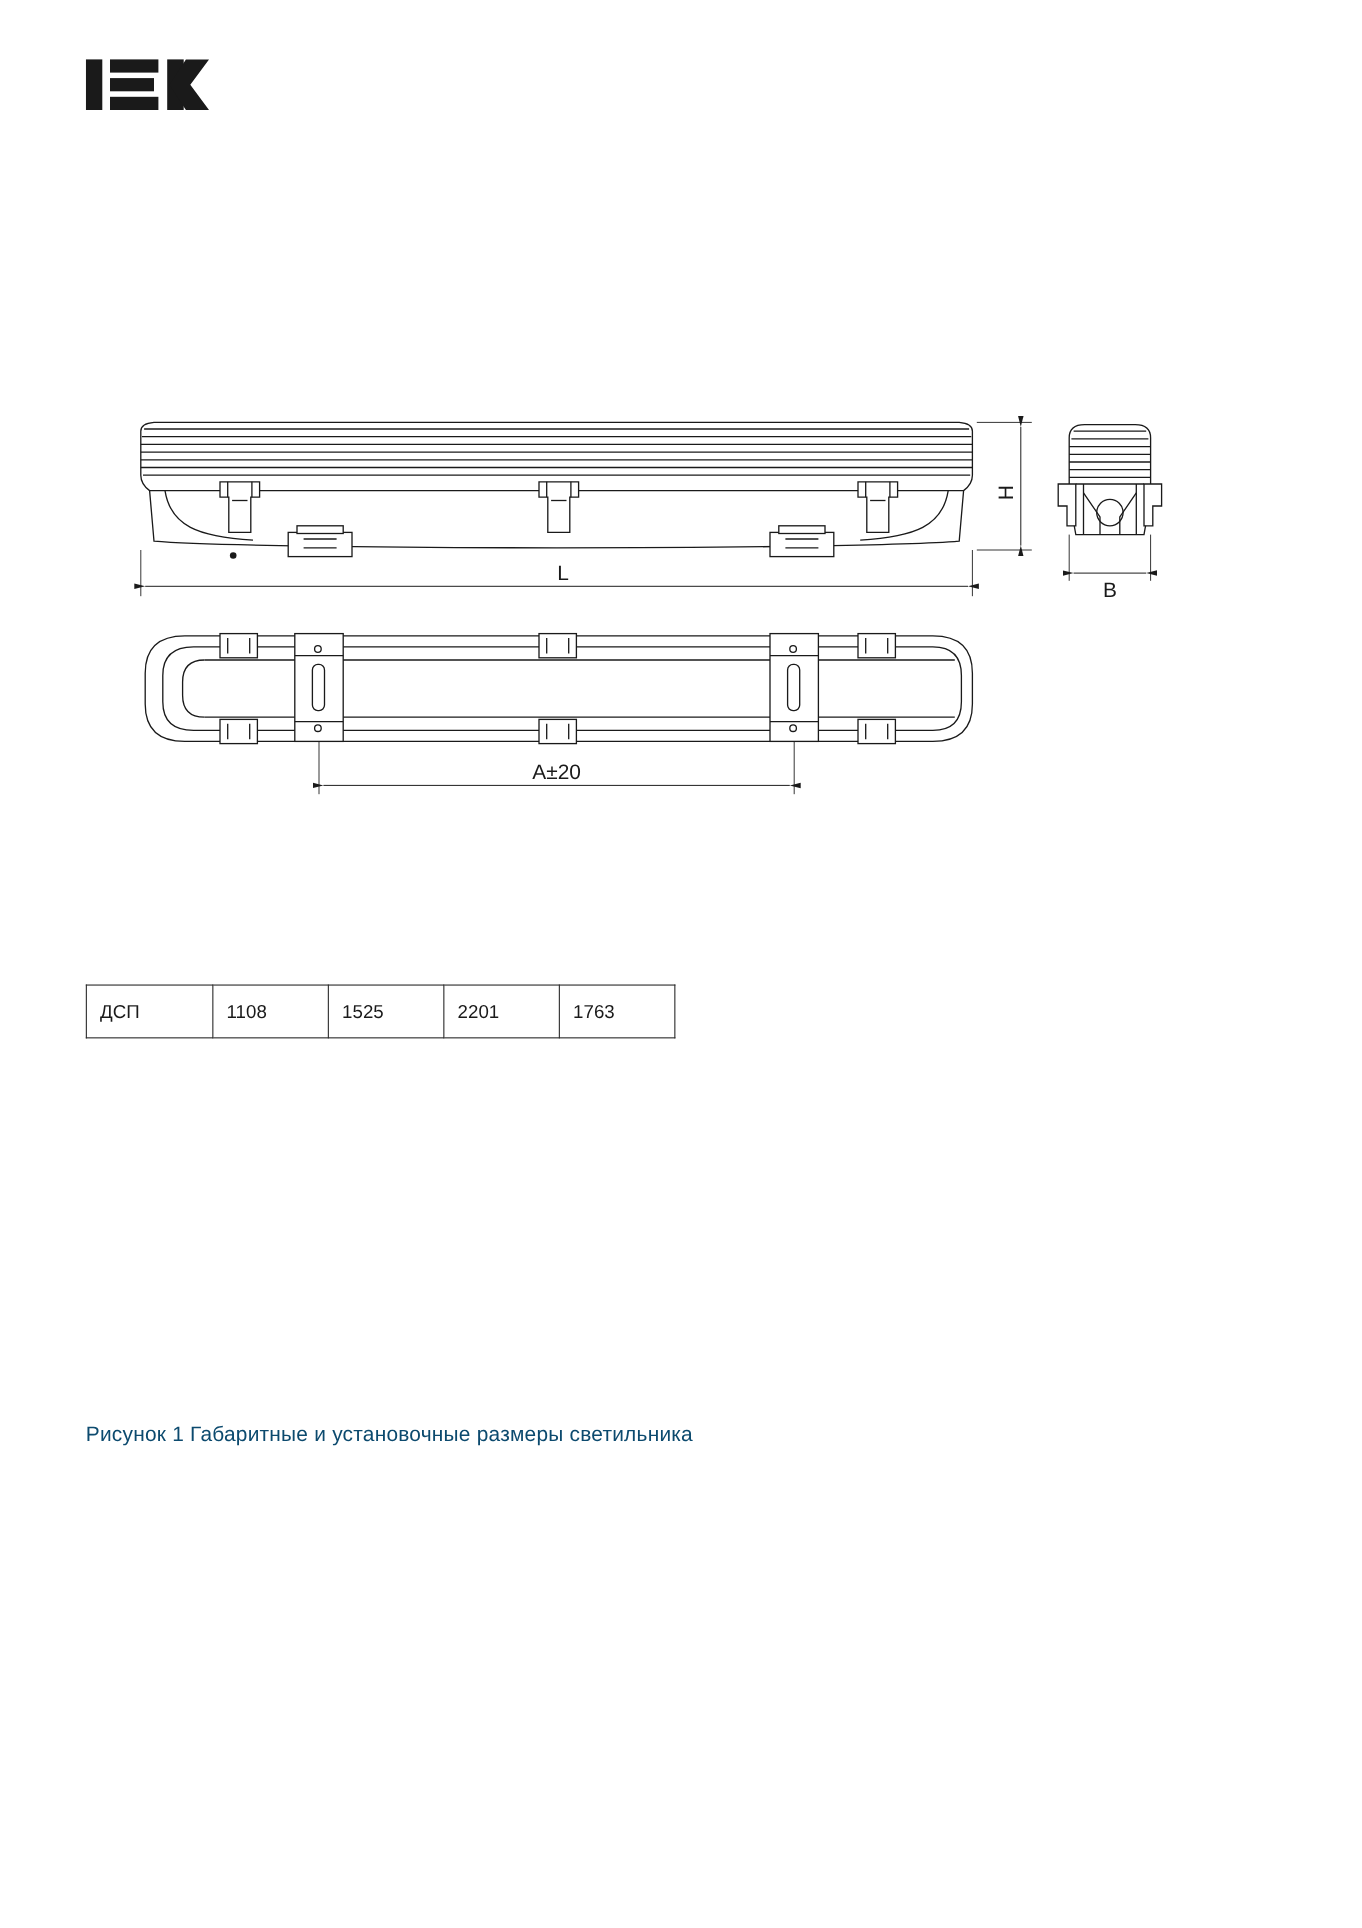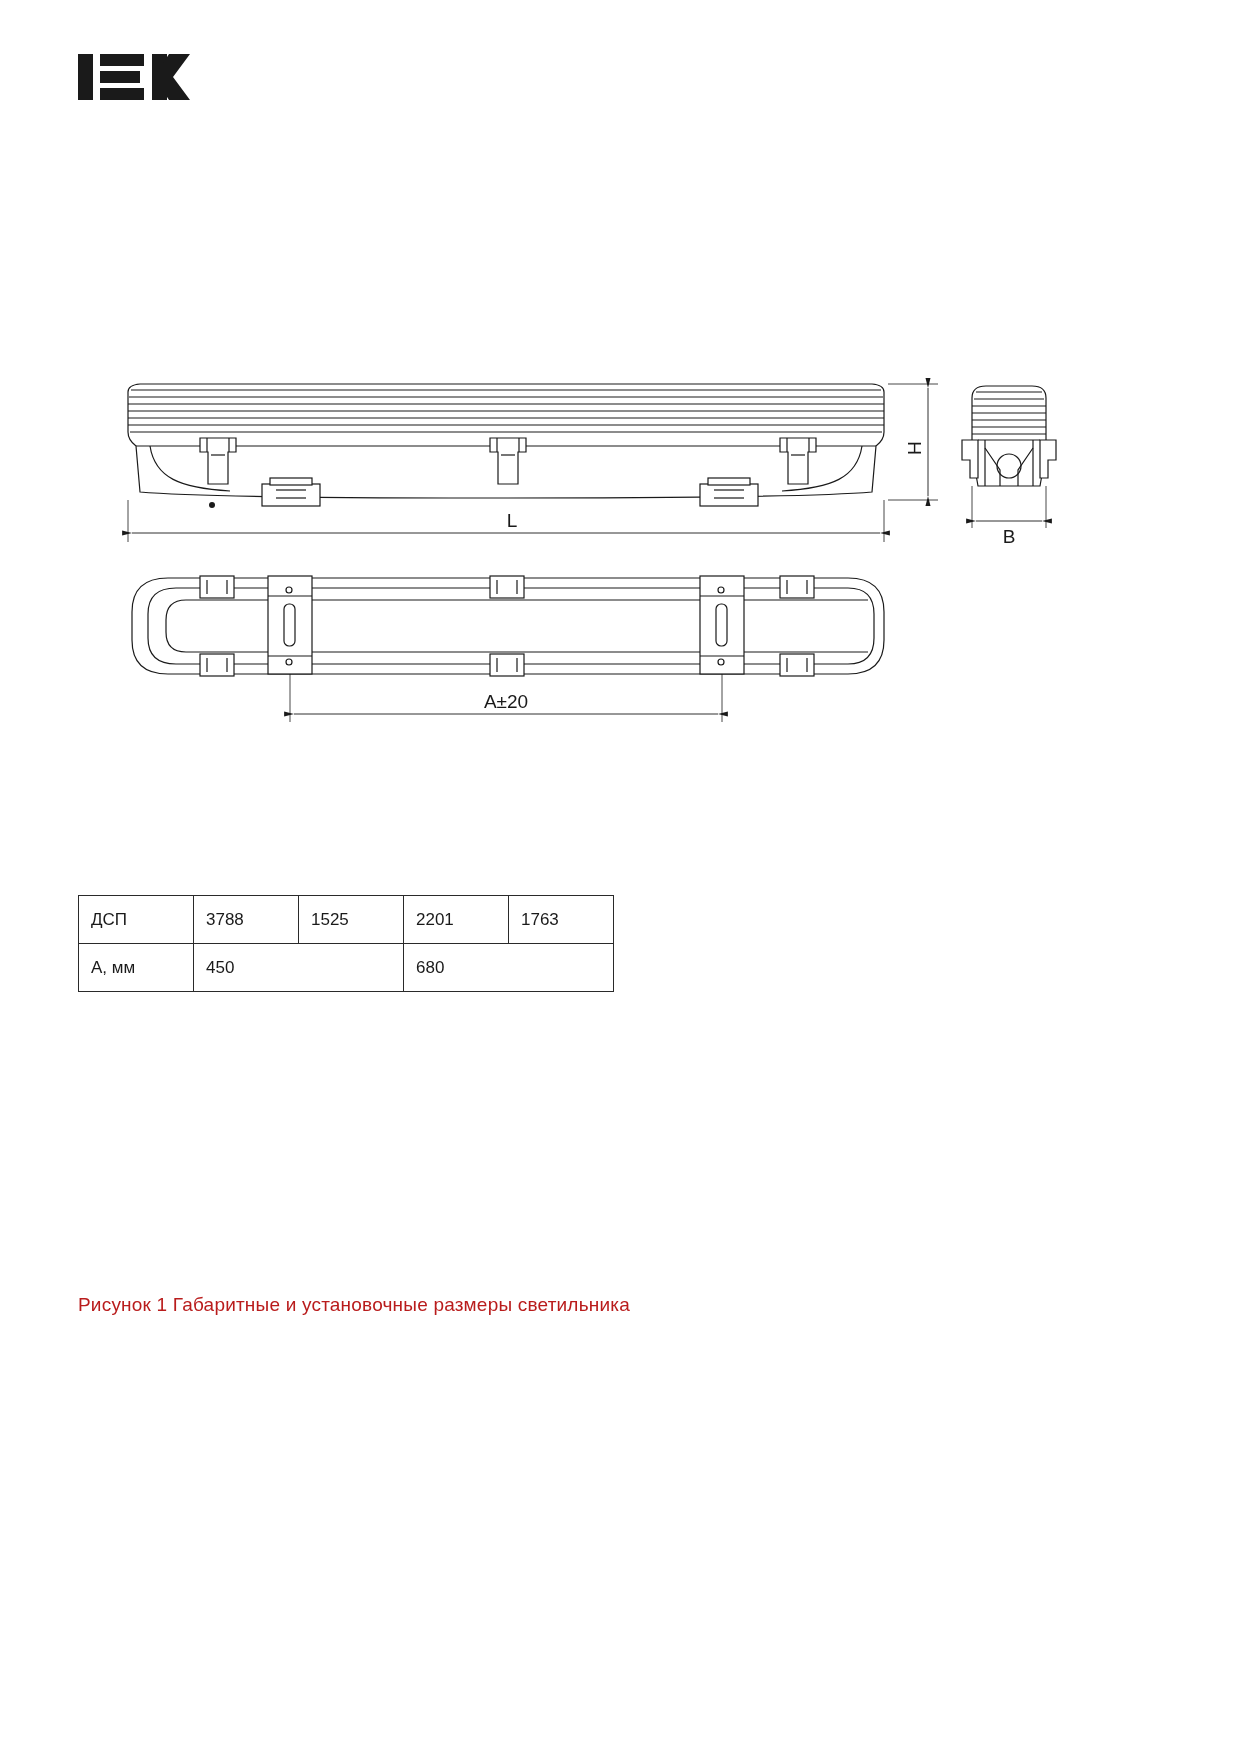--- a/index.html
+++ b/index.html
@@ -54,21 +54,21 @@
   }
   .spec-table td.label { width: 90px; }
   .spec-table td.val  { width: 80px; }
 
   
   .caption {
     position: absolute;
     left: 78px;
     top: 1294px;
     font-size: 19px;
-    color: #b91c1c;
+    color: #0c4a6e;
     letter-spacing: 0.2px;
   }
 </style>
 </head>
 <body>
 
 <div class="logo">
   <svg width="140" height="58" viewBox="0 0 140 58" xmlns="http://www.w3.org/2000/svg">
     <g fill="#1a1a1a">
 
@@ -252,26 +252,21 @@
       </g>
 
     </g>
   </svg>
 </div>
 
 <table class="spec-table">
   <tbody>
     <tr>
       <td class="label">ДСП</td>
-      <td class="val">3788</td>
+      <td class="val">1108</td>
       <td class="val">1525</td>
       <td class="val">2201</td>
       <td class="val">1763</td>
     </tr>
-    <tr>
-      <td class="label">A, мм</td>
-      <td class="val" colspan="2">450</td>
-      <td class="val" colspan="2">680</td>
-    </tr>
   </tbody>
 </table>
 
 <div class="caption">Рисунок 1  Габаритные и установочные размеры светильника</div>
 
 </body></html>

